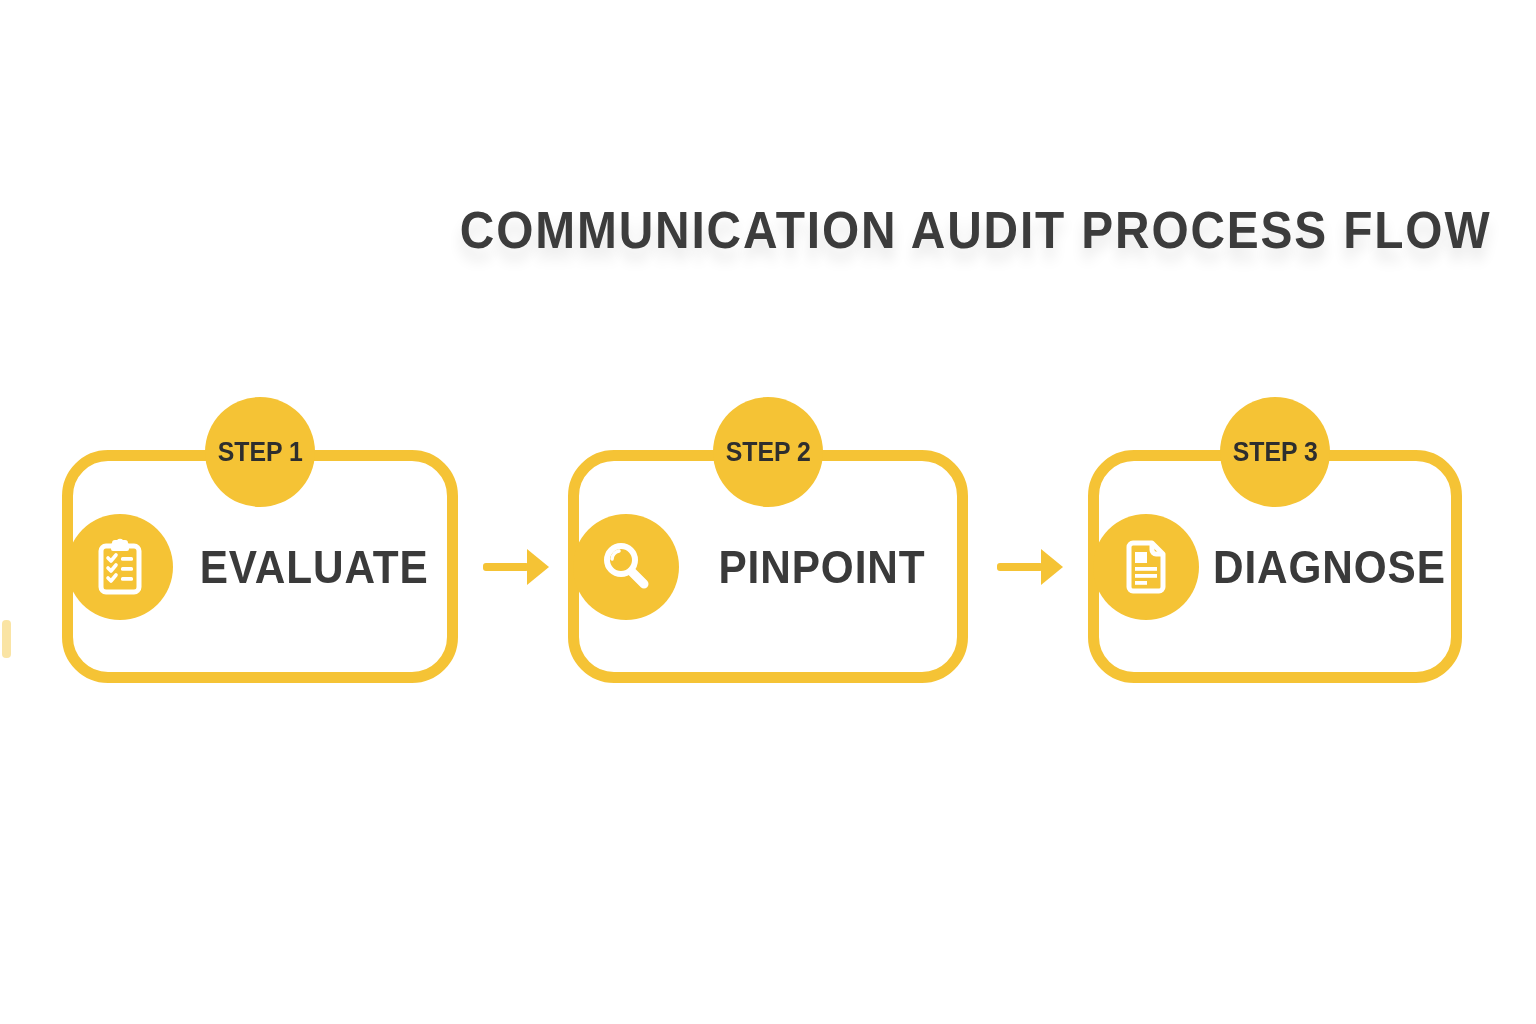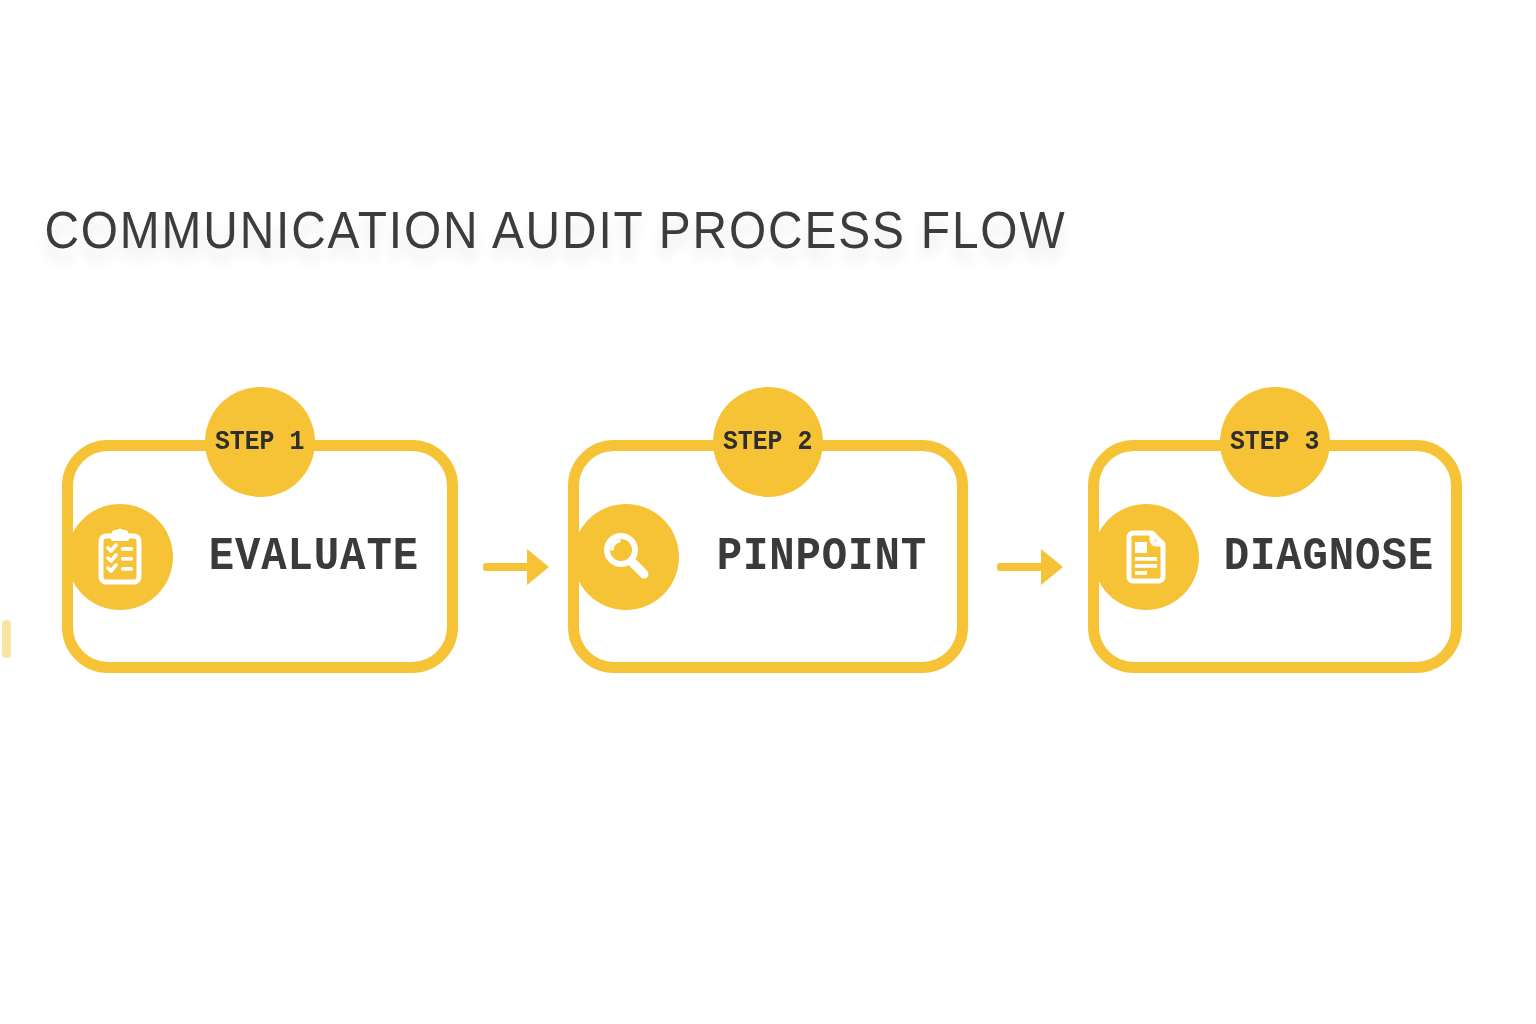--- a/index.html
+++ b/index.html
@@ -15,46 +15,45 @@
   .canvas{
     position:relative;
     width:1536px;height:1024px;
     background:var(--bg);
     overflow:hidden;
     margin:0 auto;
   }
   .title{
     position:absolute;
     left:0;top:198px;width:100%;
-    text-align:left;
+    text-align:right;
     line-height:64px;
     color:var(--title-text);
-    font-weight:400;
+    font-weight:700;
   }
   .title .squish{
     display:inline-block;
     font-size:52px;
     letter-spacing:2px;
     transform:scaleX(0.92);
     transform-origin:center;
     text-shadow:0 12px 14px rgba(0,0,0,0.10);
     white-space:nowrap;
   }
   .step-card{
     position:absolute;
-    top:440px;height:233px;
+    top:450px;height:233px;
     box-sizing:border-box;
     border:11px solid var(--accent);
     border-radius:46px;
     background:var(--bg);
     display:flex;
     align-items:center;
     justify-content:center;
     padding-left:108px;
-    font-family:Liberation Mono, monospace;
   }
   .card-1{left:62px;width:396px;}
   .card-2{left:568px;width:400px;text-align:center;}
   .card-3{left:1088px;width:374px;}
   .step-badge{
     position:absolute;
     left:50%;top:-64px;
     width:110px;height:110px;
     margin-left:-55px;
     border-radius:50%;

